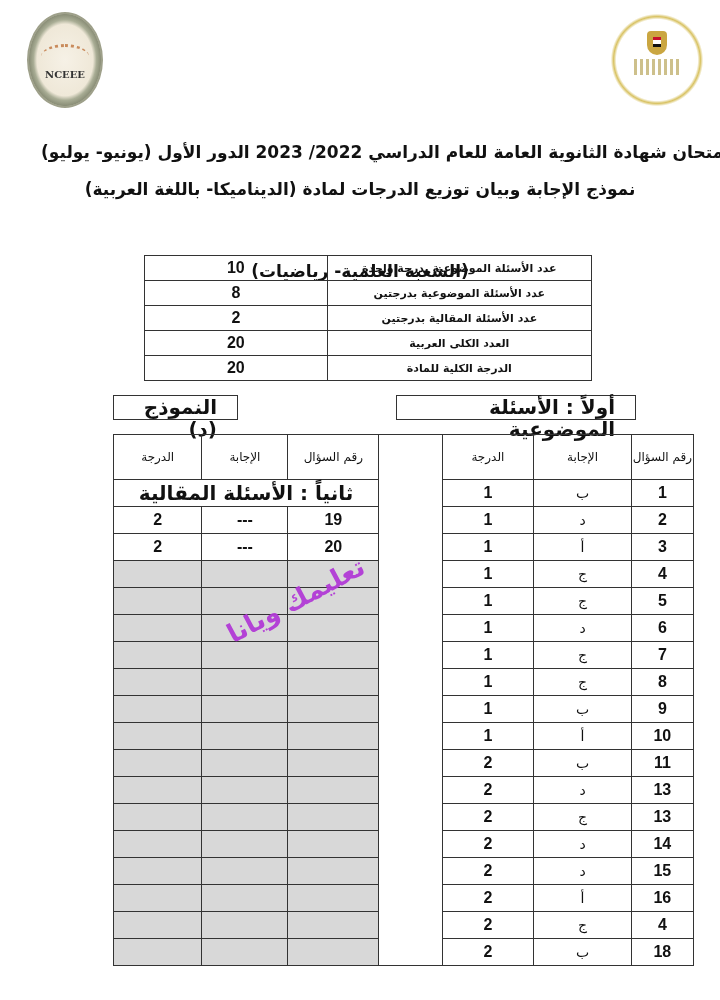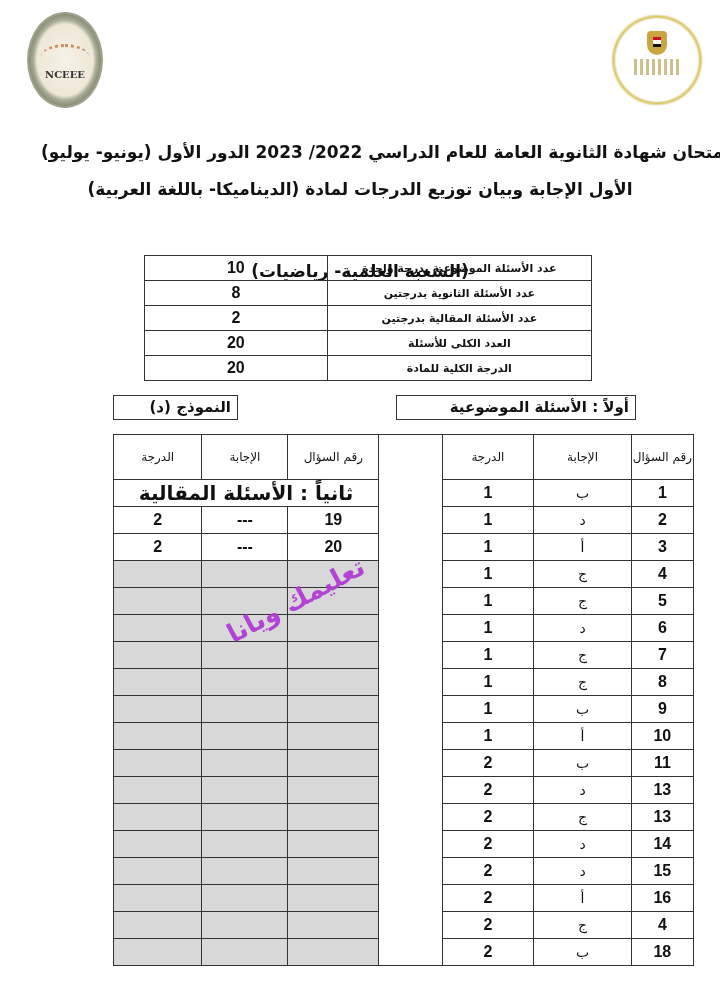--- a/index.html
+++ b/index.html
@@ -49,22 +49,22 @@
 
     table { border-collapse: collapse; direction: rtl; position: absolute; }
     td, th { border: 1px solid #333; text-align: center; padding: 0; font-weight: bold; }
 
     .summary { left: 144px; top: 255px; width: 448px; }
     .summary td { height: 24px; font-size: 15px; }
     .summary td.label { width: 265px; font-size: 11px; }
     .summary td.value { width: 183px; font-size: 16px; font-family: "Liberation Sans", sans-serif; }
 
     .boxlabel {
-      position: absolute; border: 1px solid #333; direction: rtl; font-weight: bold; font-size: 15px;
-      line-height: 22px; padding: 0 6px; box-sizing: border-box; height: 25px;
+      position: absolute; border: 1px solid #333; direction: rtl; font-weight: bold; font-size: 20px;
+      line-height: 22px; padding: 0 20px; box-sizing: border-box; height: 25px;
     }
     .box-objective { left: 396px; top: 395px; width: 240px; text-align: right; }
     .box-model { left: 113px; top: 395px; width: 125px; text-align: right; }
 
     .main { left: 113px; top: 434px; width: 581px; }
     .main th { font-size: 12px; font-weight: normal; height: 44px; line-height: 15px; }
     .main td { height: 26px; font-size: 16px; font-family: "Liberation Sans", sans-serif; }
     .main td.ans { font-family: "DejaVu Sans", sans-serif; font-size: 14px; font-weight: normal; }
     .main td.gap { border-top: none; border-bottom: none; background: #fff; }
     .main td.shade { background: #d8d8d8; }
@@ -89,39 +89,39 @@
 <div class="logo logo-left">
   <div class="rays"></div>
   <div class="abbr">NCEEE</div>
 </div>
 <div class="logo logo-right">
   <div class="eagle"></div>
   <div class="arabic-lines"></div>
 </div>
 
 <div class="title t1">امتحان شهادة الثانوية العامة للعام الدراسي 2022/ 2023 الدور الأول (يونيو- يوليو)</div>
-<div class="title t2">الأول الإجابة وبيان توزيع الدرجات لمادة (الديناميكا- باللغة العربية)</div>
+<div class="title t2">نموذج الإجابة وبيان توزيع الدرجات لمادة (الديناميكا- باللغة العربية)</div>
 <div class="title t3">(الشعبة العلمية- رياضيات)</div>
 
 <table class="summary">
   <tbody id="summary-body">
       <tr>
         <td class="label">عدد الأسئلة الموضوعية بدرجة واحدة</td>
         <td class="value">10</td>
       </tr>
       <tr>
-        <td class="label">عدد الأسئلة الثانوية بدرجتين</td>
+        <td class="label">عدد الأسئلة الموضوعية بدرجتين</td>
         <td class="value">8</td>
       </tr>
       <tr>
         <td class="label">عدد الأسئلة المقالية بدرجتين</td>
         <td class="value">2</td>
       </tr>
       <tr>
-        <td class="label">العدد الكلى للأسئلة</td>
+        <td class="label">العدد الكلى العربية</td>
         <td class="value">20</td>
       </tr>
       <tr>
         <td class="label">الدرجة الكلية للمادة</td>
         <td class="value">20</td>
       </tr>
     </tbody>
 </table>
 
 <div class="boxlabel box-objective">أولاً : الأسئلة الموضوعية</div>

